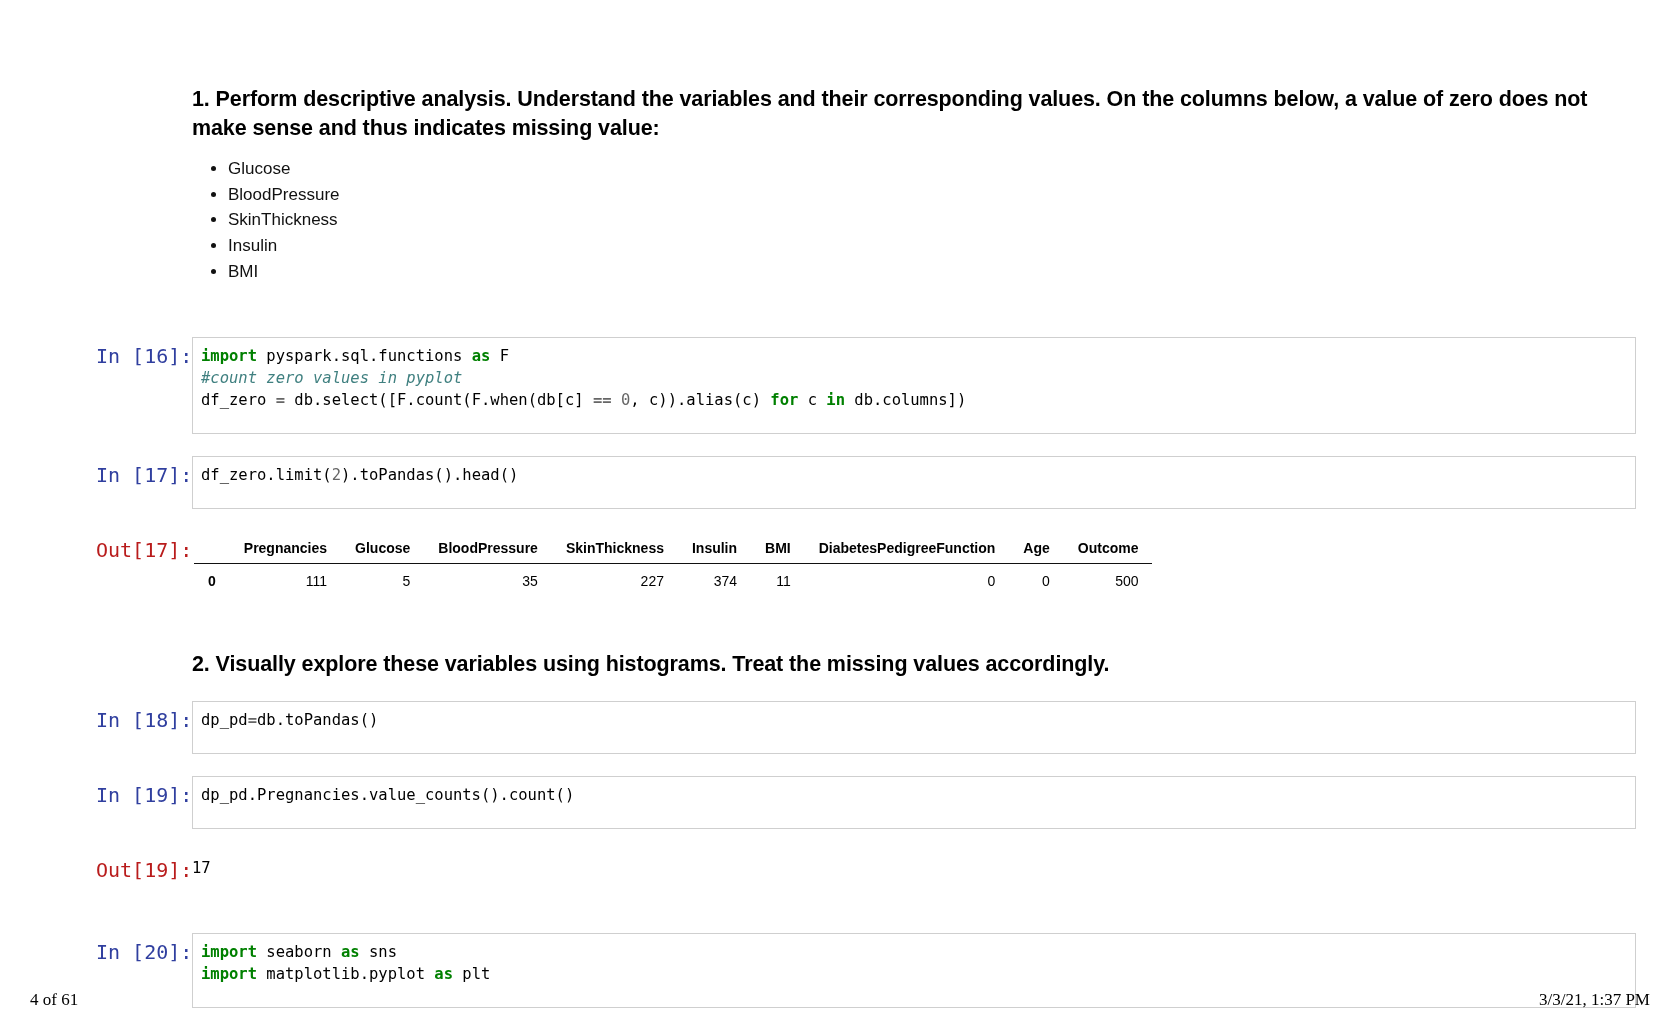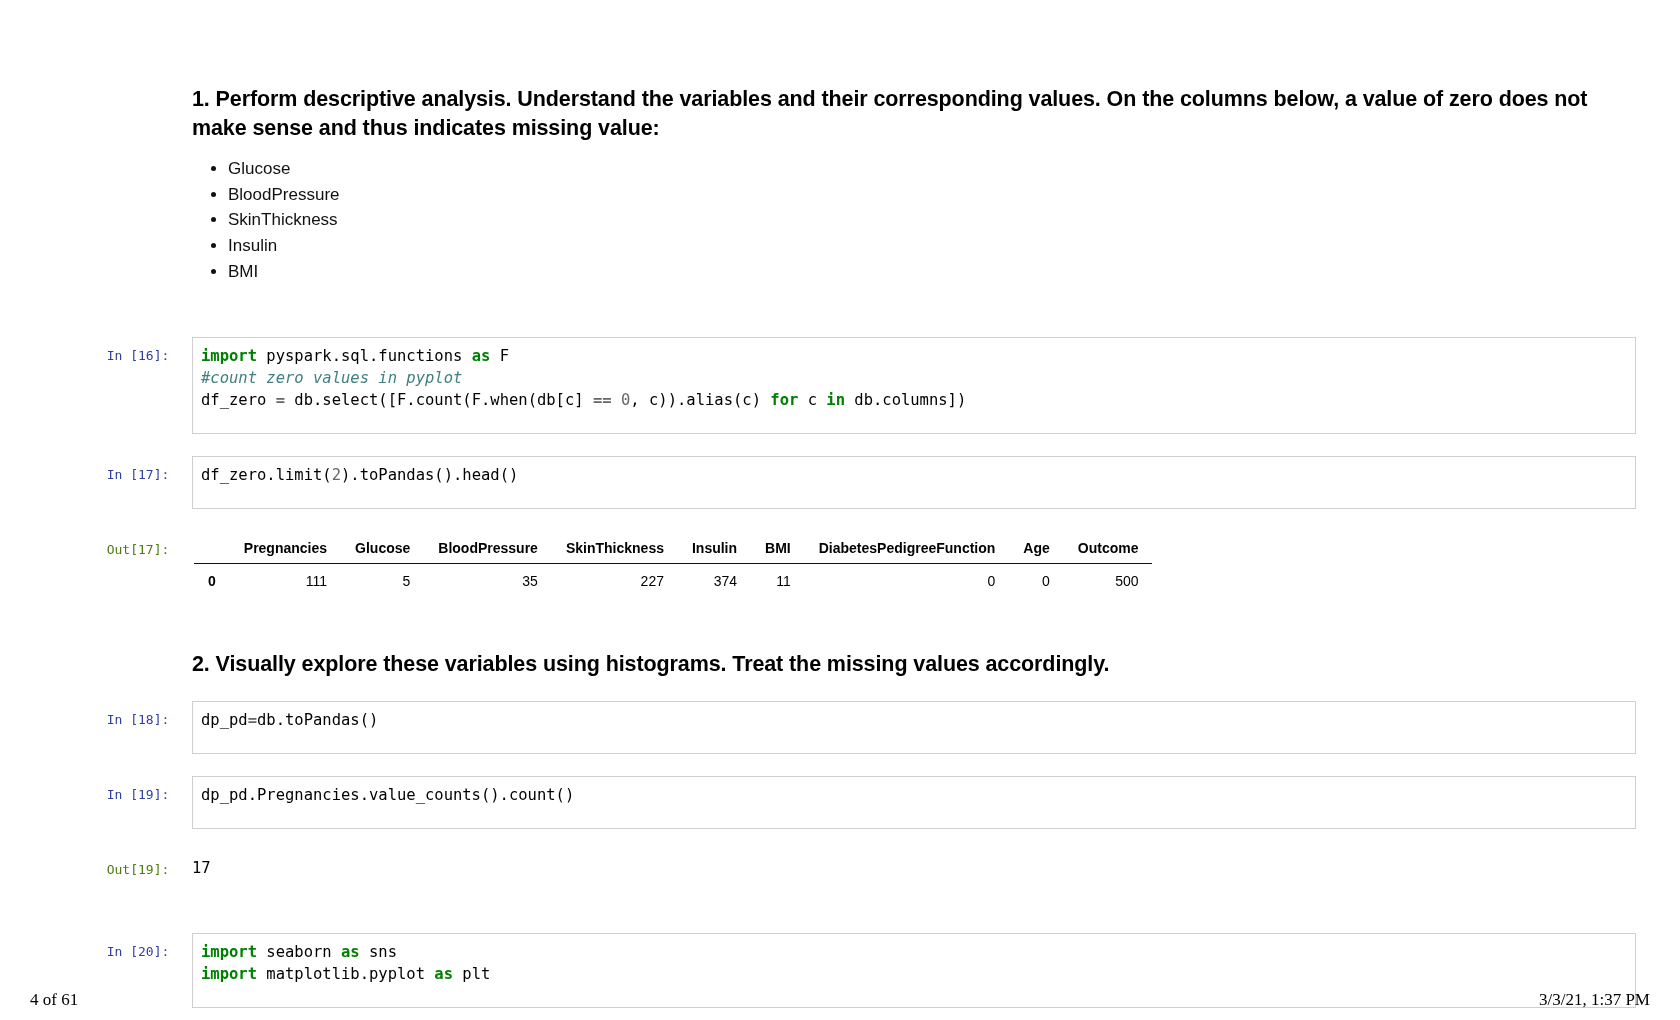--- a/index.html
+++ b/index.html
@@ -59,28 +59,28 @@
     align-items: flex-start;
     margin-top: 22px;
   }
   .prompt {
     width: 96px;
     flex: 0 0 96px;
     text-align: center;
     padding-right: 12px;
     box-sizing: border-box;
     font-family: "DejaVu Sans Mono", monospace;
-    font-size: 13px;
+    font-size: 20px;
     line-height: 22px;
     color: #303F9F;
     padding-top: 8px;
     white-space: nowrap;
   }
   .prompt.out {
-    color: #4d7c0f;
+    color: #b91c1c;
   }
 
   .input-area {
     flex: 1 1 auto;
     border: 1px solid #cfcfcf;
     background: #ffffff;
     padding: 7px 0 22px 8px;
     min-height: 22px;
     box-sizing: border-box;
   }

